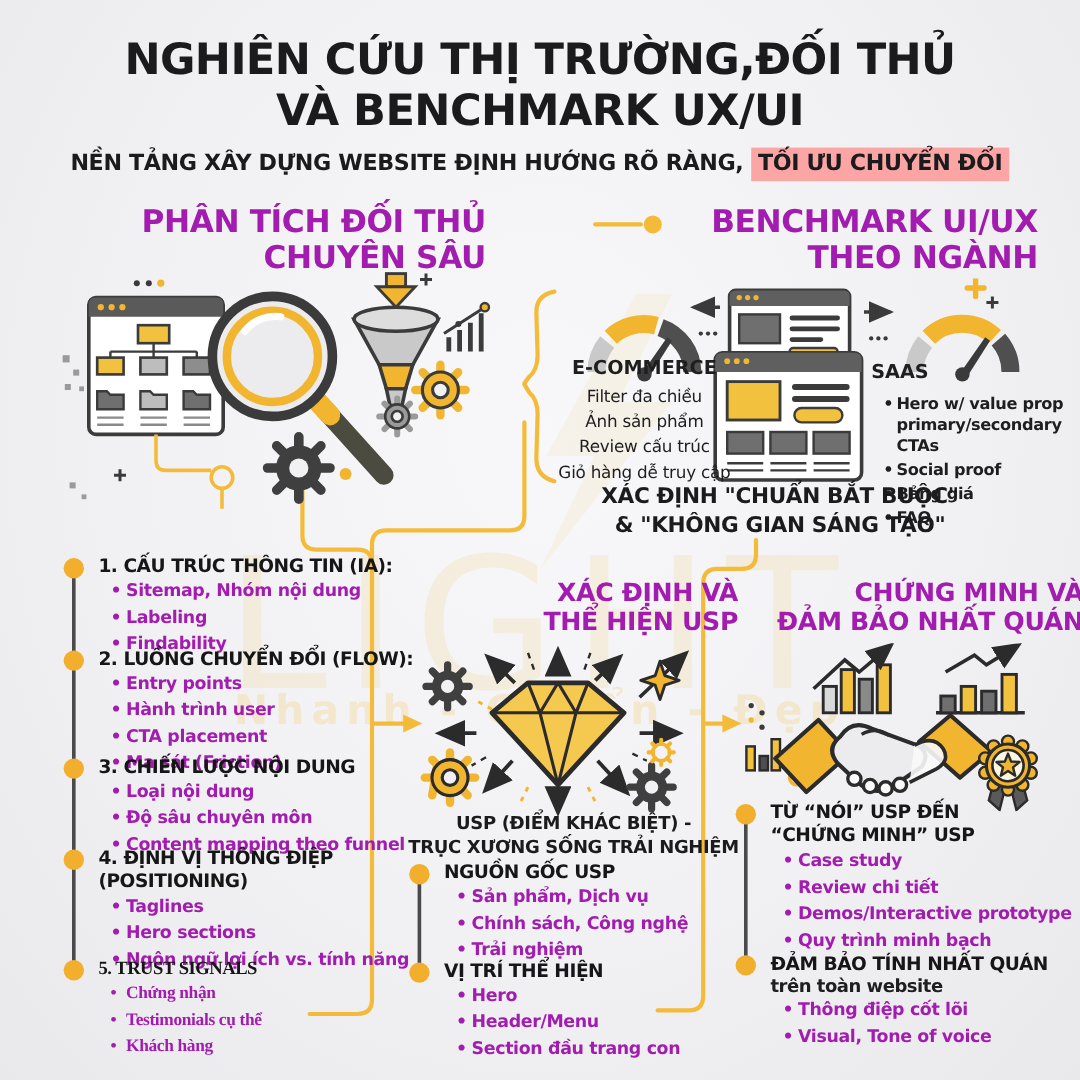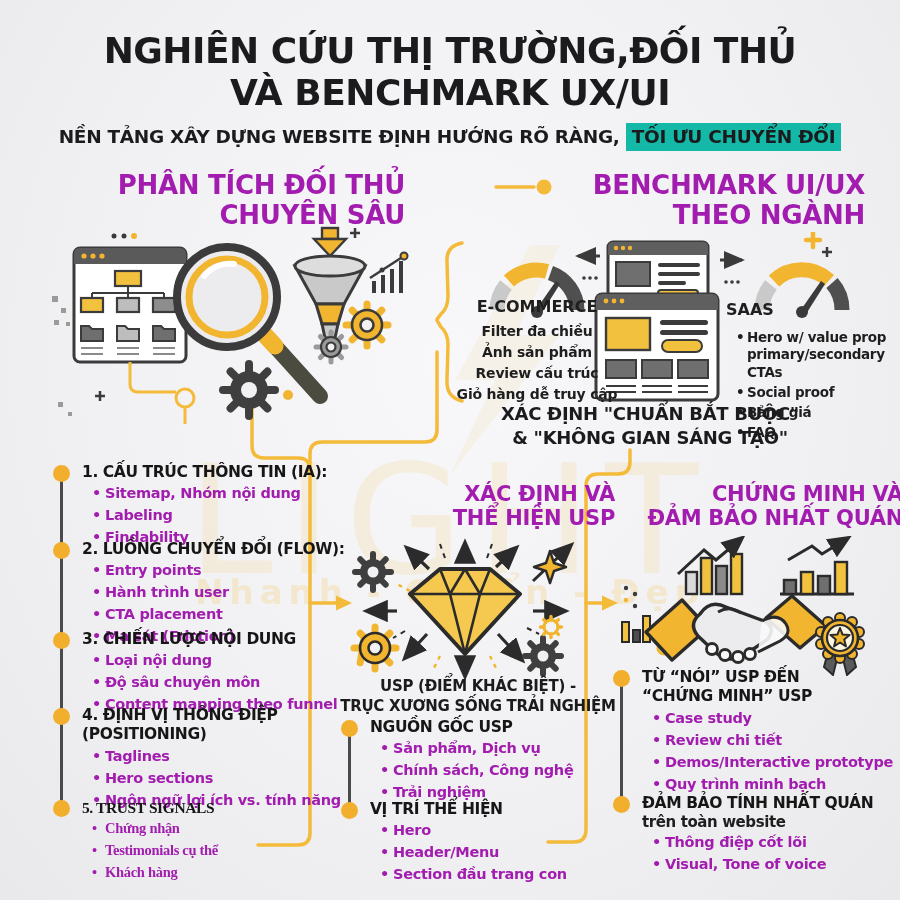--- a/index.html
+++ b/index.html
@@ -5,31 +5,31 @@
   html,body{margin:0;padding:0;}
   body{
     width:900px;height:900px;position:relative;overflow:hidden;
     background:radial-gradient(ellipse at 50% 40%, #f8f8fa 0%, #f1f1f3 55%, #e9e9ec 100%);
     font-family:"DejaVu Sans","Liberation Sans",sans-serif;color:#1e1e1e;
   }
   .abs{position:absolute;}
   
   .title{left:0;right:0;top:30px;text-align:center;font-size:36px;font-weight:800;line-height:1.17;letter-spacing:-0.5px;color:#1b1b1d;}
   .subtitle{left:0;right:0;top:126px;text-align:center;font-size:18.5px;font-weight:800;letter-spacing:-0.3px;color:#1b1b1d;}
-  .hl{background:#14b8a6;padding:3px 6px 4px 6px;margin-top:48px;}
+  .hl{background:#fca5a5;padding:3px 6px 4px 6px;margin-top:48px;}
   
   .sechead{font-weight:800;text-align:right;line-height:1.16;color:#a21caf;letter-spacing:-0.3px;}
   .sechead.big{font-size:26px;}
   .sechead.mid{font-size:21px;}
   
   .caption{font-weight:800;text-align:center;color:#1b1b1d;letter-spacing:-0.3px;}
   
   .ecb{text-align:center;}
   .ecb .bt{font-size:16px;font-weight:800;margin-bottom:5px;}
-  .ecb .ln{font-size:14px;font-weight:700;line-height:1.5;letter-spacing:-0.2px;}
+  .ecb .ln{font-size:14px;font-weight:400;line-height:1.5;letter-spacing:-0.2px;}
   .saas .bt{font-size:16px;font-weight:700;margin-bottom:0;}
   ul.simple{list-style:none;margin:10px;padding:0;}
   ul.simple li{position:relative;padding-left:11px;font-size:13.5px;font-weight:700;line-height:1.28;letter-spacing:-0.3px;margin-bottom:3px;}
   ul.simple li::before{content:"•";position:absolute;left:0;top:0;}
   
   .tl{position:absolute;}
   .tline{position:absolute;left:14px;width:3px;background:#4a4a4a;}
   .titem{position:absolute;left:0;right:0;padding-left:36px;}
   .tdot{position:absolute;left:7px;top:2px;width:17px;height:17px;border-radius:50%;background:#F2AF2D;}
   .ttitle{font-size:15.5px;font-weight:800;letter-spacing:-0.4px;line-height:1.25;color:#161616;}

